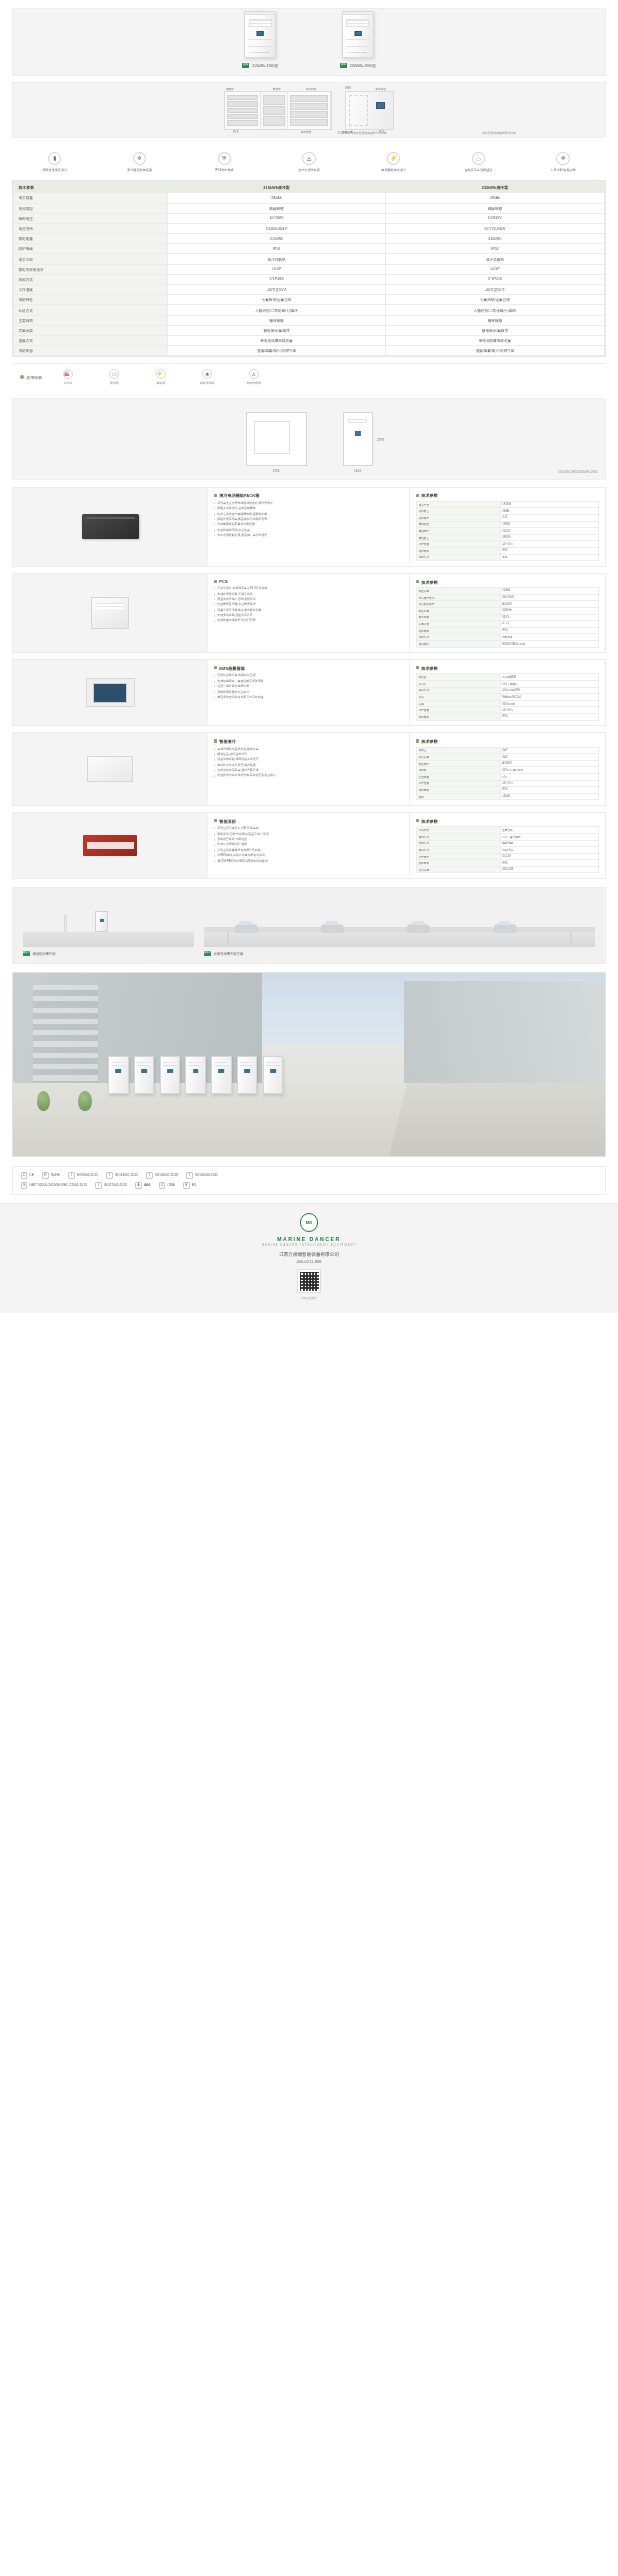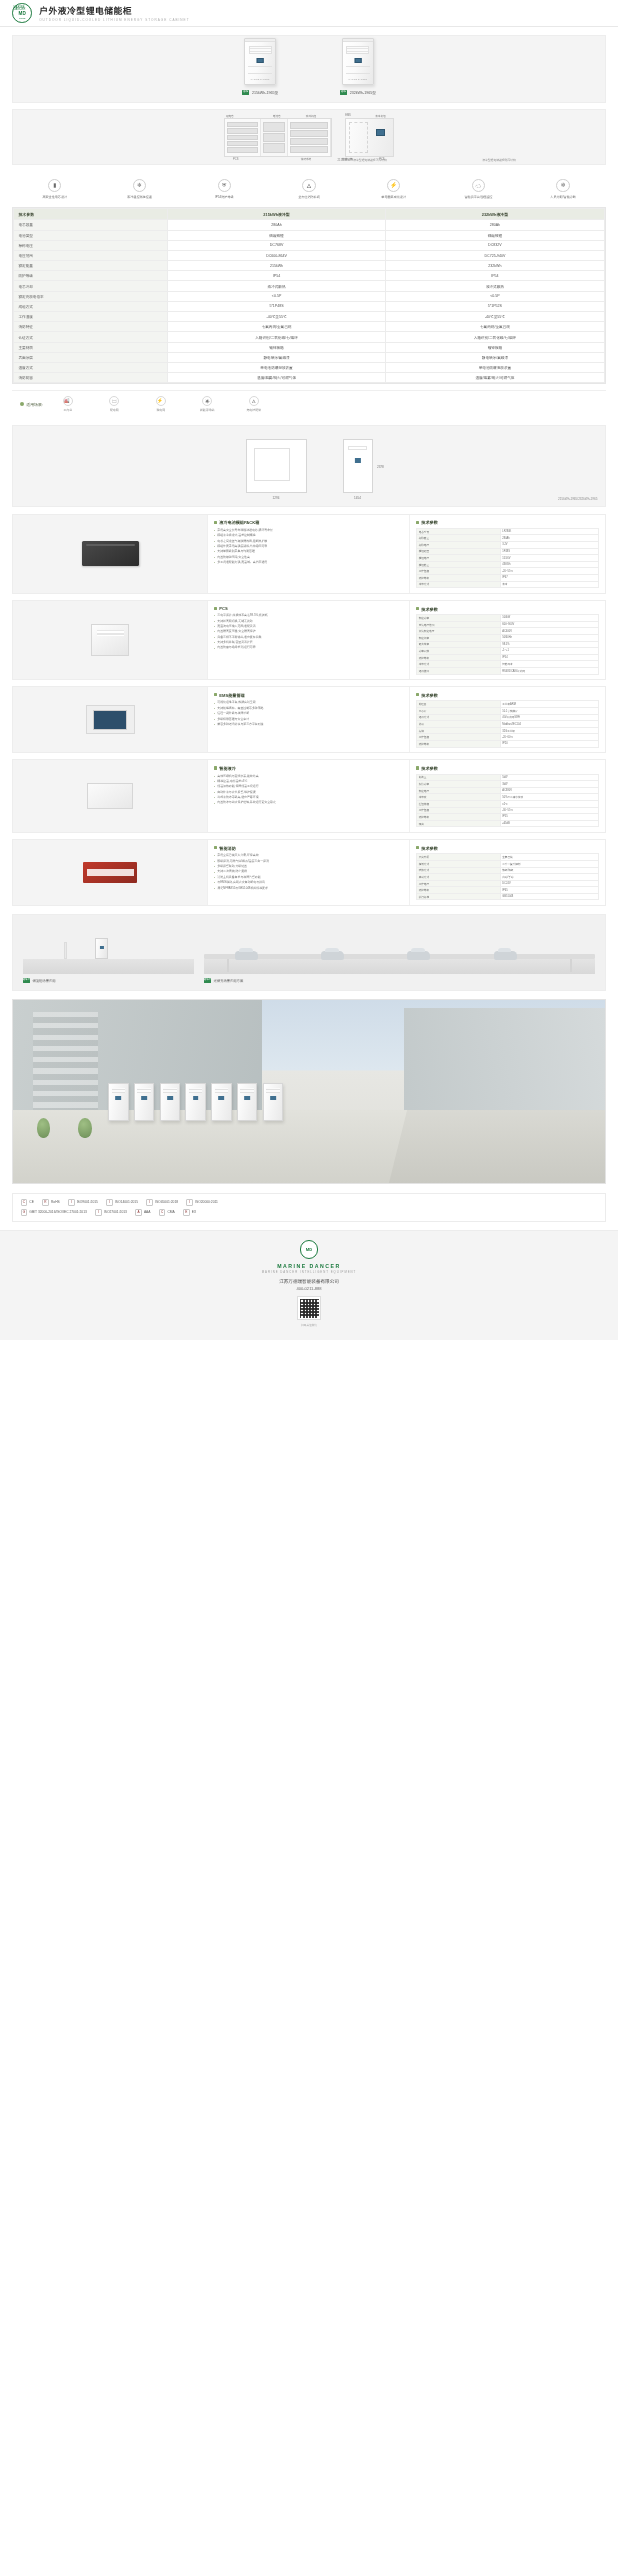--- a/index.html
+++ b/index.html
@@ -354,31 +354,20 @@
     background-blend-mode:multiply;
     opacity:.85;
   }
   .f-qr-cap { font-size:2.6px;color:#a5a5a5;margin-top:2.1px;}
 </style>
 </head>
 <body>
 
 <div class="page">
 
-  <div class="header">
-    <div class="logo-badge">
-      <span class="lb-top">MARINE DANCER</span>
-      <span class="lb-mid">MD</span>
-      <span class="lb-bot">SINCE</span>
-    </div>
-    <div class="header-titles">
-      <span class="ht-main">户外液冷型锂电储能柜</span>
-      <span class="ht-sub">OUTDOOR LIQUID-COOLED LITHIUM ENERGY STORAGE CABINET</span>
-    </div>
-  </div>
 
   <div class="hero">
     <div class="cab-wrap">
       <div class="cabinet cab-big">
         <span class="cab-top"></span>
           <span class="cab-vent"></span>
           <span class="cab-screen"></span>
         <span class="cab-line" style="top:27px"></span>
           <span class="cab-line" style="top:34px"></span>
         <span class="cab-brand">MARINE DANCER</span>

